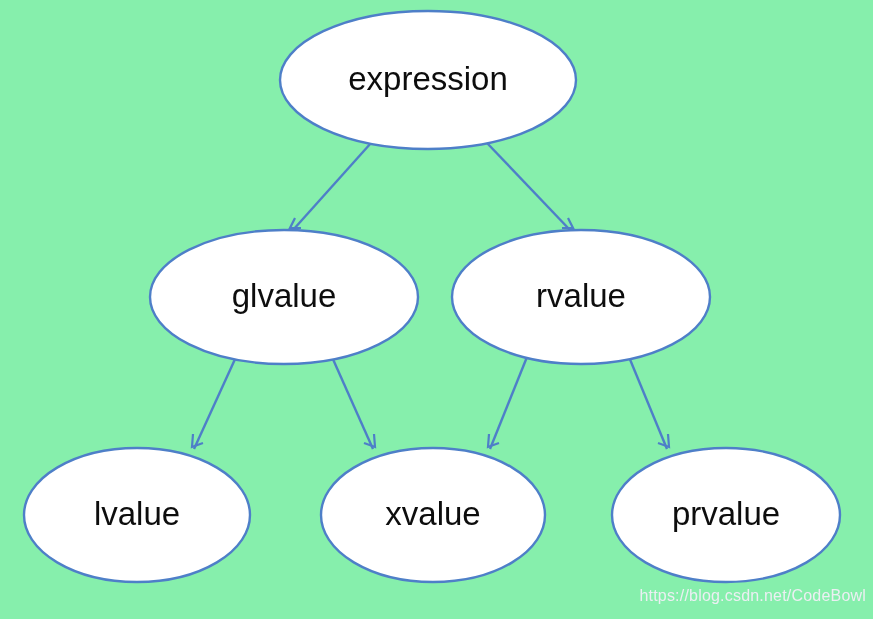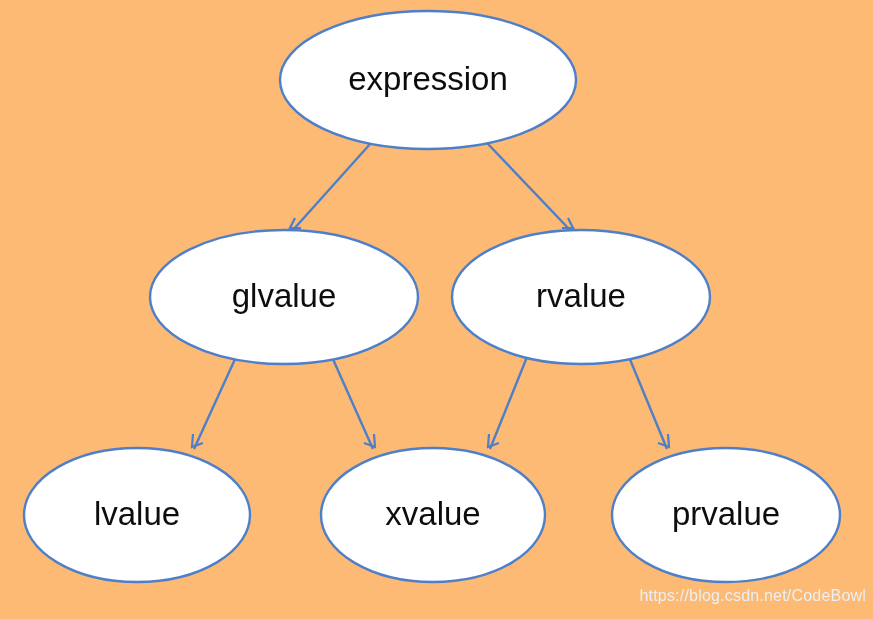--- a/index.html
+++ b/index.html
@@ -8,21 +8,21 @@
     padding: 0;
     background: #ffffff;
   }
   body {
     font-family: "Liberation Sans", "DejaVu Sans", sans-serif;
   }
   #canvas {
     position: relative;
     width: 873px;
     height: 619px;
-    background: #fdba74;
+    background: #86efac;
     overflow: hidden;
   }
   #diagram-svg {
     position: absolute;
     top: 0;
     left: 0;
     width: 873px;
     height: 619px;
     display: block;
   }

